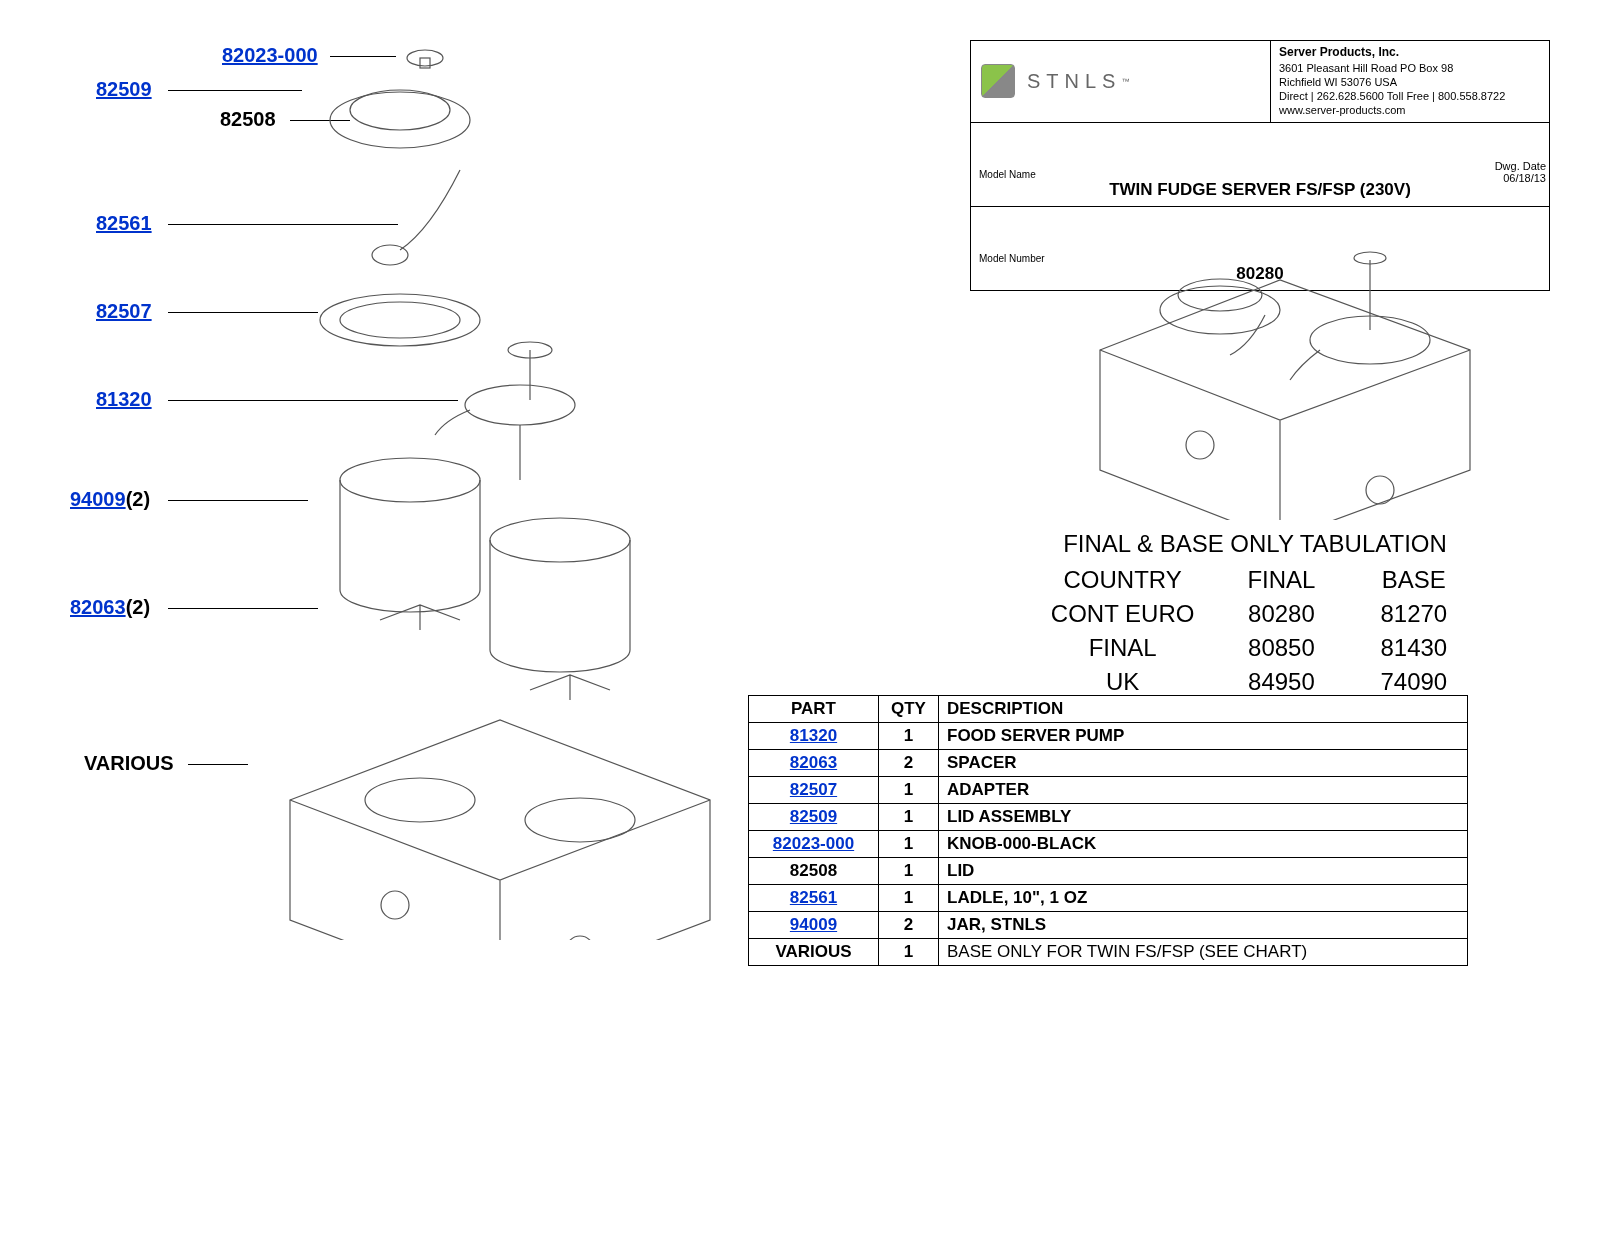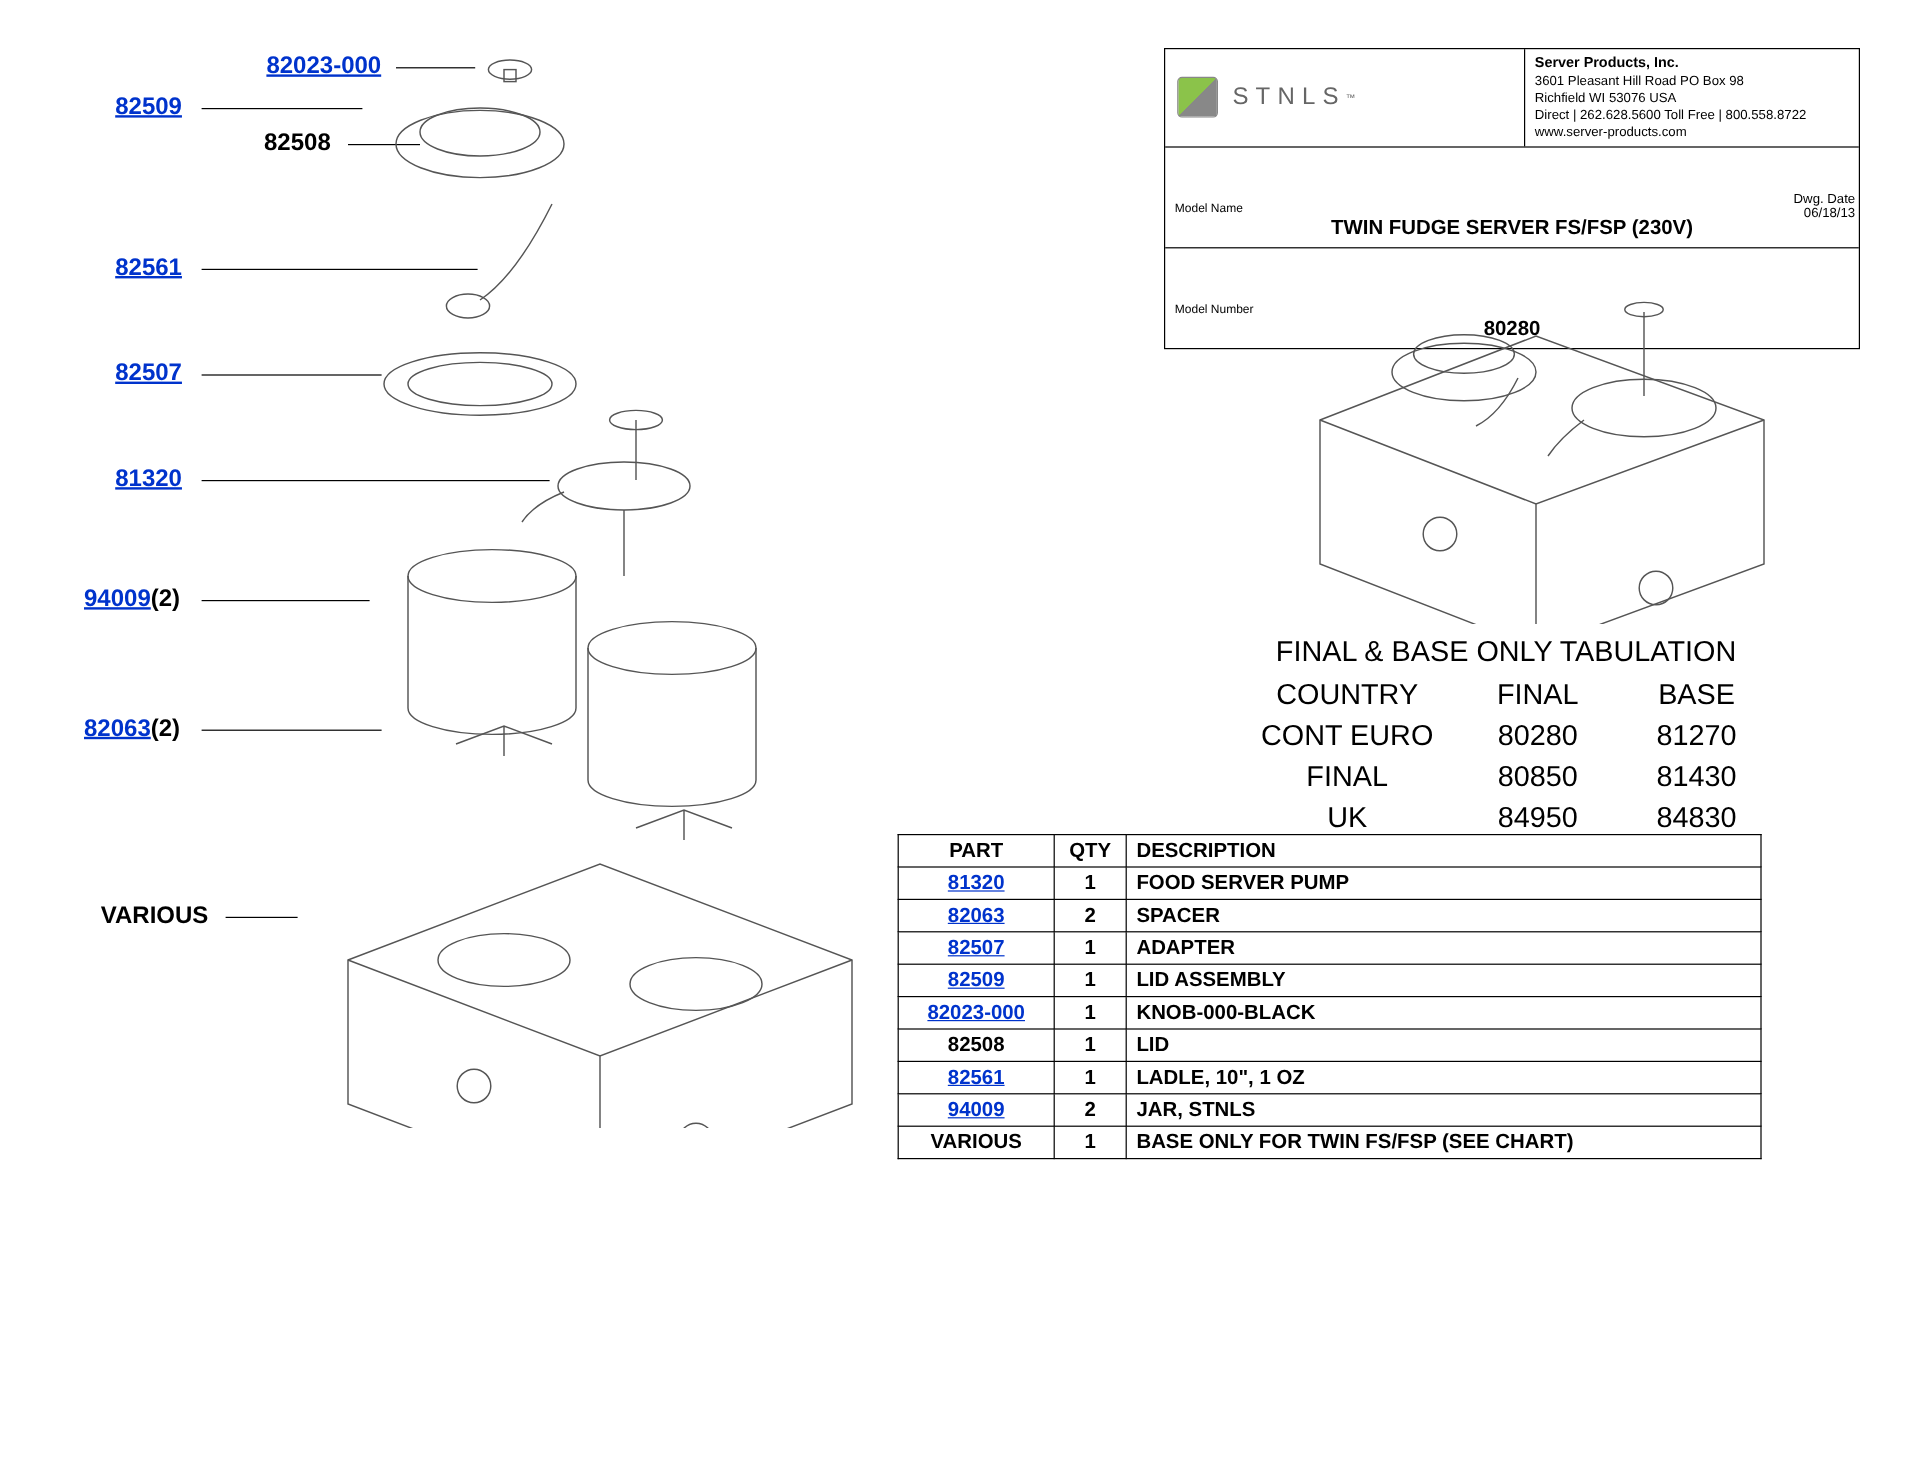--- a/index.html
+++ b/index.html
@@ -207,21 +207,21 @@
       <div>FINAL</div>
       <div>BASE</div>
       <div>CONT EURO</div>
       <div>80280</div>
       <div>81270</div>
       <div>FINAL</div>
       <div>80850</div>
       <div>81430</div>
       <div>UK</div>
       <div>84950</div>
-      <div>84830</div>
+      <div>74090</div>
     </div>
 </div>
 
 <table class="parts-table">
   <thead>
       <tr id="pt-head-row">
         <th class="part">PART</th>
         <th class="qty">QTY</th>
         <th class="desc">DESCRIPTION</th>
       </tr>
@@ -263,16 +263,16 @@
         <td style="font-weight: bold;">LADLE, 10", 1 OZ</td>
       </tr>
       <tr>
         <td class="part"><a class="partlink" href="#">94009</a></td>
         <td class="qty" style="font-weight: bold;">2</td>
         <td style="font-weight: bold;">JAR, STNLS</td>
       </tr>
       <tr>
         <td class="part" style="font-weight: bold;">VARIOUS</td>
         <td class="qty" style="font-weight: bold;">1</td>
-        <td style="font-weight: bold; margin-left: 32px;">BASE ONLY FOR TWIN FS/FSP (SEE CHART)</td>
+        <td style="font-weight: normal; margin-left: 32px;">BASE ONLY FOR TWIN FS/FSP (SEE CHART)</td>
       </tr>
     </tbody>
 </table>
 
 </body></html>

